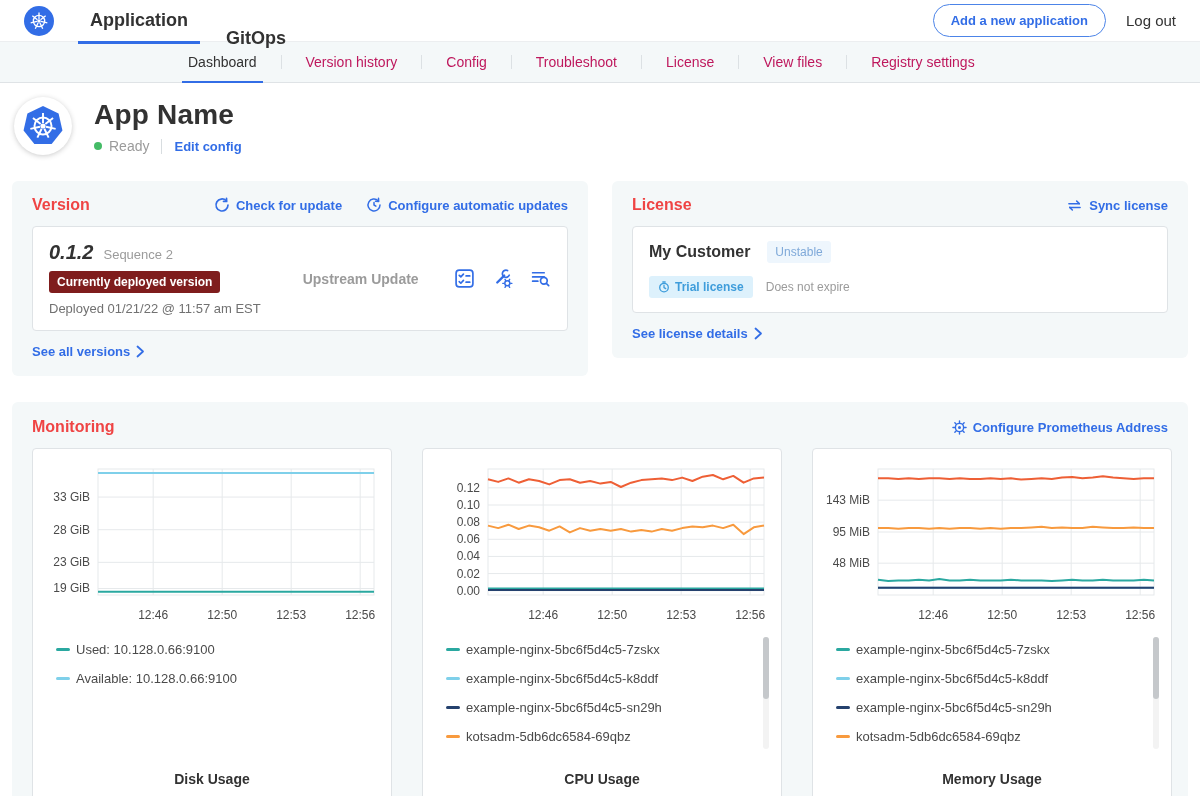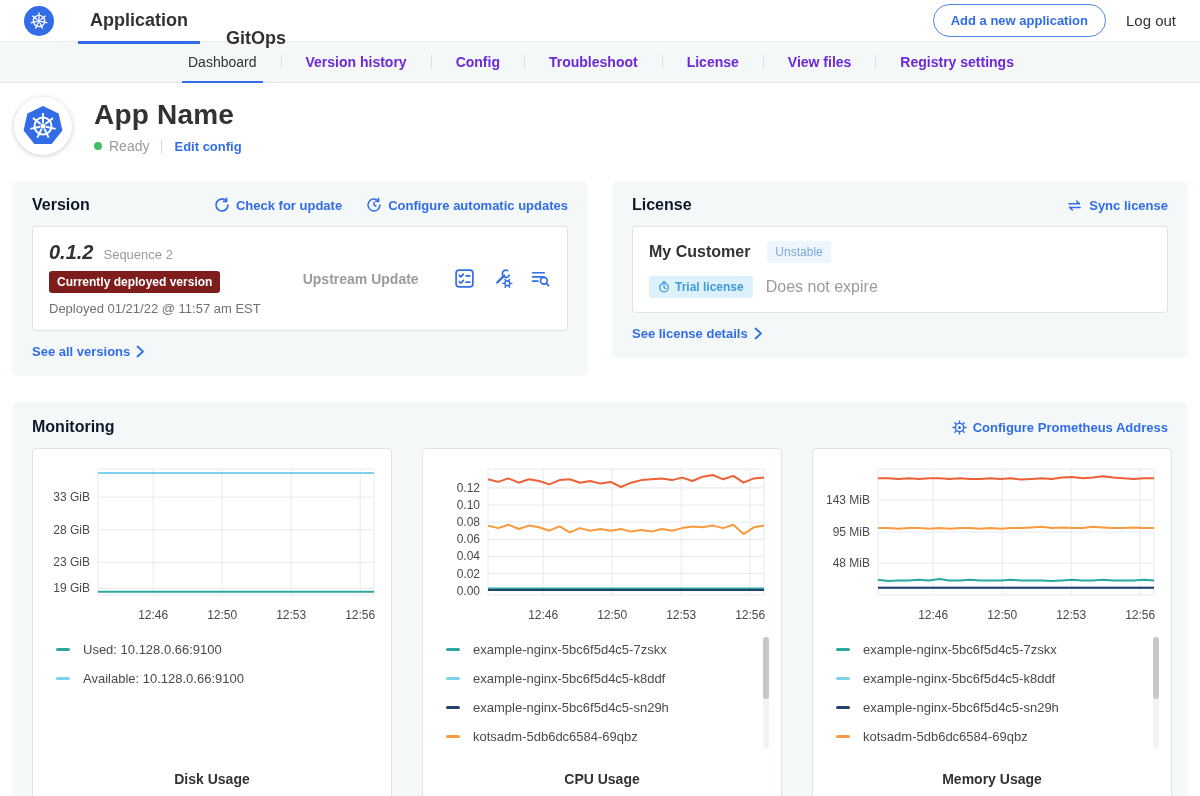--- a/index.html
+++ b/index.html
@@ -11,67 +11,67 @@
   
   .topbar { height: 42px; display: flex; align-items: center; padding: 0 24px; border-bottom: 1px solid #eceef0; }
   .brand { width: 30px; height: 30px; border-radius: 50%; background: #326de6; display: flex; align-items: center; justify-content: center; margin-right: 36px; cursor: pointer; }
   .top-tab { height: 46px; display: flex; align-items: center; margin-right: 38px; font-size: 18px; font-weight: 700; position: relative; cursor: pointer; }
   .top-tab.inactive { font-weight: 700; margin-top: 36px; }
   .top-tab.active::after { content: ""; position: absolute; bottom: 0; left: -12px; right: -12px; height: 3px; background: #326de6; }
   .add-btn { margin-left: auto; background: #fff; border: 1px solid #4c84e8; color: #326de6; font-weight: 700; font-size: 13px; padding: 8px 17px; border-radius: 17px; cursor: pointer; font-family: inherit; }
   .logout { margin-left: 20px; font-size: 15px; color: #323232; cursor: pointer; }
   
   .subnav { height: 41px; background: #f4f8f9; border-bottom: 1px solid #dfe3e6; display: flex; align-items: center; padding-left: 188px; }
-  .sub-tab { font-size: 14px; color: #6d28d9; height: 41px; line-height: 41px; position: relative; cursor: pointer; white-space: nowrap; font-weight: bold; }
+  .sub-tab { font-size: 14px; color: #be185d; height: 41px; line-height: 41px; position: relative; cursor: pointer; white-space: nowrap; }
   .sub-tab.active { color: #323232; font-weight: 400; }
   .sub-tab.active::after { content: ""; position: absolute; bottom: 0; left: -6px; right: -6px; height: 2px; background: #326de6; }
   .sub-sep { width: 1px; height: 14px; background: #dce1e4; margin: 0 24px; }
   
   .app-header { display: flex; align-items: flex-start; padding: 14px 24px 16px 14px; }
   .app-logo { width: 58px; height: 58px; border-radius: 50%; background: #fff; box-shadow: 0 1px 5px rgba(50,50,50,.25); display: flex; align-items: center; justify-content: center; }
   .app-info { margin-left: 22px; padding-top: 2px; }
   .app-title { font-size: 28px; font-weight: 700; letter-spacing: .2px; }
   .status-row { display: flex; align-items: center; margin-top: 7px; }
   .status-dot { width: 8px; height: 8px; border-radius: 50%; background: #44bb66; margin-right: 7px; }
   .status-text { font-size: 14px; color: #9b9b9b; }
   .vline { width: 1px; height: 15px; background: #d8dde0; margin: 0 12px; }
   .link { color: #326de6; font-size: 13px; font-weight: 700; cursor: pointer; display: inline-flex; align-items: center; gap: 6px; }
   
   main { padding: 10px 12px 0; }
   .cards-row { display: flex; gap: 24px; align-items: flex-start; }
   .panel { background: #f4f8f9; border-radius: 6px; padding: 15px 20px 16px; flex: 1; }
   .panel-head { display: flex; align-items: center; margin-bottom: 12px; }
-  .panel-head h2 { font-size: 16px; font-weight: 700; color: #0f172a; }
+  .panel-head h2 { font-size: 16px; font-weight: 700; color: #ef4444; }
   .head-links { margin-left: auto; display: flex; gap: 24px; align-items: center; }
   .inner-card { background: #fff; border: 1px solid #dfe3e6; border-radius: 4px; padding: 14px 16px; }
   
   .version-body { display: flex; align-items: center; }
   .v-top { display: flex; align-items: baseline; gap: 10px; }
   .v-num { font-size: 20px; font-weight: 700; font-style: italic; }
   .v-seq { font-size: 13px; color: #9b9b9b; }
   .deploy-badge { display: inline-block; background: #7f1d1d; color: #fff; font-size: 12px; font-weight: 700; padding: 4px 8px; border-radius: 3px; margin: 7px 0 8px; }
   .deployed-at { font-size: 13px; color: #717171; }
   .v-mid { font-size: 14px; font-weight: 700; color: #9b9b9b; margin-left: 42px; }
   .v-icons { margin-left: auto; display: flex; gap: 17px; align-items: center; }
   .icon-btn { cursor: pointer; display: flex; }
   .see-link { margin-top: 13px; }
   
   .cust-row { display: flex; align-items: center; gap: 17px; }
   .cust-name { font-size: 16px; font-weight: 700; }
   .chan-badge { background: #eef6fd; color: #7fa9d9; font-size: 12px; padding: 4px 8px; border-radius: 3px; }
   .lic-row2 { margin-top: 13px; display: flex; align-items: center; gap: 13px; }
   .trial-badge { background: #ddf1fc; color: #3f9ddb; font-size: 12px; font-weight: 700; padding: 4px 9px; border-radius: 3px; display: inline-flex; align-items: center; gap: 5px; }
-  .expiry { font-size: 16px; color: #9b9b9b; }
+  .expiry { font-size: 12px; color: #9b9b9b; }
   
   .monitoring { margin-top: 26px; background: #f4f8f9; border-radius: 6px; padding: 16px 20px; }
   .charts-row { display: flex; gap: 30px; margin-top: 4px; }
   .chart-card { background: #fff; border: 1px solid #dfe3e6; border-radius: 4px; width: 360px; padding: 12px 11px 14px; }
   .chart-card svg text { font-family: "Liberation Sans", sans-serif; }
   .legend { position: relative; height: 124px; margin-top: 6px; padding-left: 12px; overflow: hidden; }
-  .legend-item { display: flex; align-items: center; gap: 13px; height: 29px; font-size: 13px; color: #4a4a4a; }
+  .legend-item { display: flex; align-items: center; gap: 6px; height: 29px; font-size: 13px; color: #4a4a4a; }
   .dash { width: 14px; height: 3px; border-radius: 2px; flex: 0 0 auto; }
   .sb-track { position: absolute; right: 1px; top: 2px; width: 6px; height: 112px; background: #f3f3f3; border-radius: 3px; cursor: pointer; }
   .sb-thumb { position: absolute; left: 0; top: 0; width: 6px; height: 62px; background: #c5c8cb; border-radius: 3px; }
   .chart-title { text-align: center; font-weight: 700; font-size: 14px; margin-top: 12px; color: #323232; }
 </style>
 </head>
 <body>
 
 <header class="topbar">
   <div class="brand">

